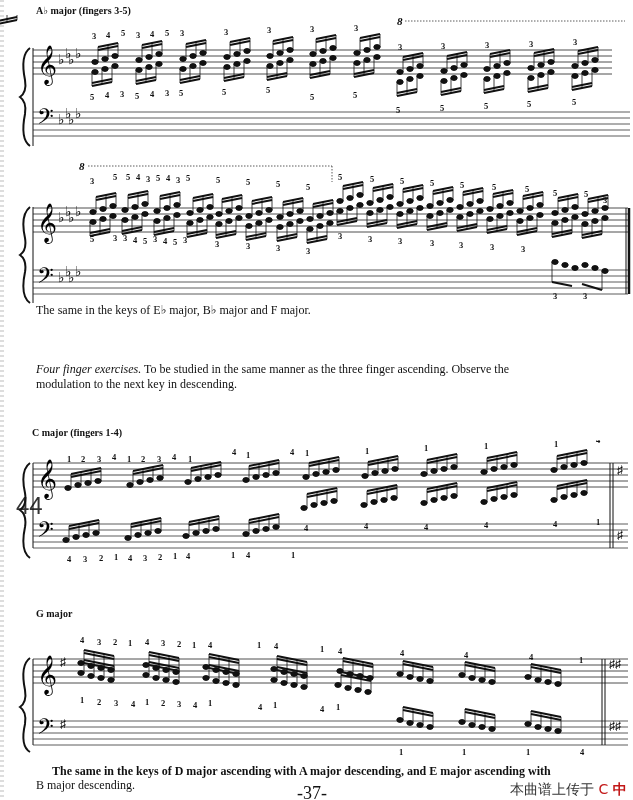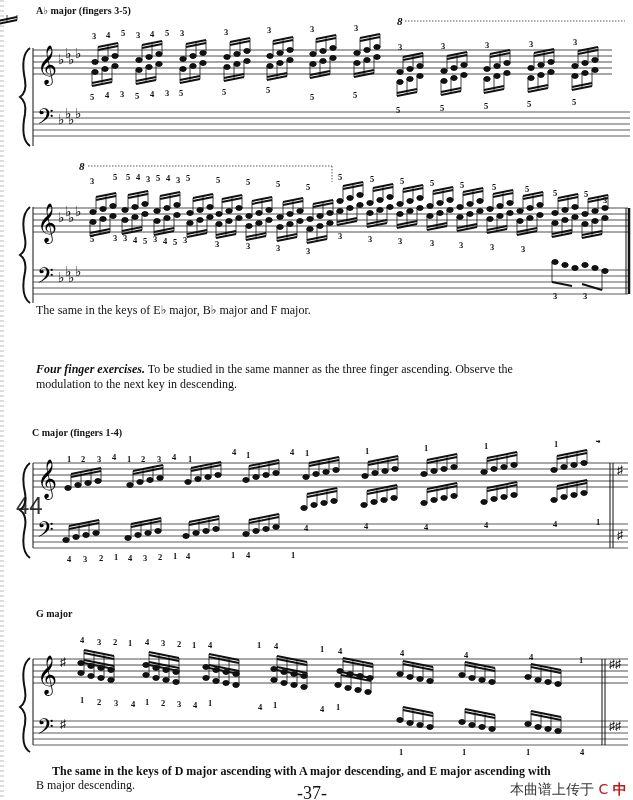--- a/index.html
+++ b/index.html
@@ -1,20 +1,20 @@
 <!DOCTYPE html>
 <html><head>
 <meta charset="utf-8">
 <style>
   html, body { margin: 0; padding: 0; background: #fff; }
   body { width: 633px; height: 800px; position: relative; overflow: hidden;
          font-family: "Liberation Serif", "DejaVu Serif", serif; color: #111; }
   .txt { position: absolute; font-size: 12px; line-height: 15px; white-space: nowrap; }
   .heading { position: absolute; font-size: 10px; font-weight: bold; }
-  .it { font-style: italic; font-weight: bold; }
+  .it { font-style: italic; }
   .system { position: absolute; left: 0; width: 633px; }
   .system svg { display: block; }
   .fing { font-family: "Liberation Serif", serif; font-weight: bold; font-size: 8.5px; fill: #111; }
   .margin-num { position: absolute; left: 16px; top: 492px; font-family: "Liberation Sans", sans-serif; font-size: 24px; color: #333; }
   .page-num { position: absolute; left: 297px; top: 783px; font-size: 18px; }
   .watermark { position: absolute; left: 510px; top: 781px; font-family: "DejaVu Sans", sans-serif; font-size: 14px; color: #333; }
   .watermark .brand { color: #c21818; font-weight: bold; }
   .watermark .logo { color: #c21818; }
   .scan-edge { position: absolute; left: 0; top: 0; width: 4px; height: 800px;
                background: repeating-linear-gradient(to bottom, #ddd 0 2px, #fff 2px 5px); }

